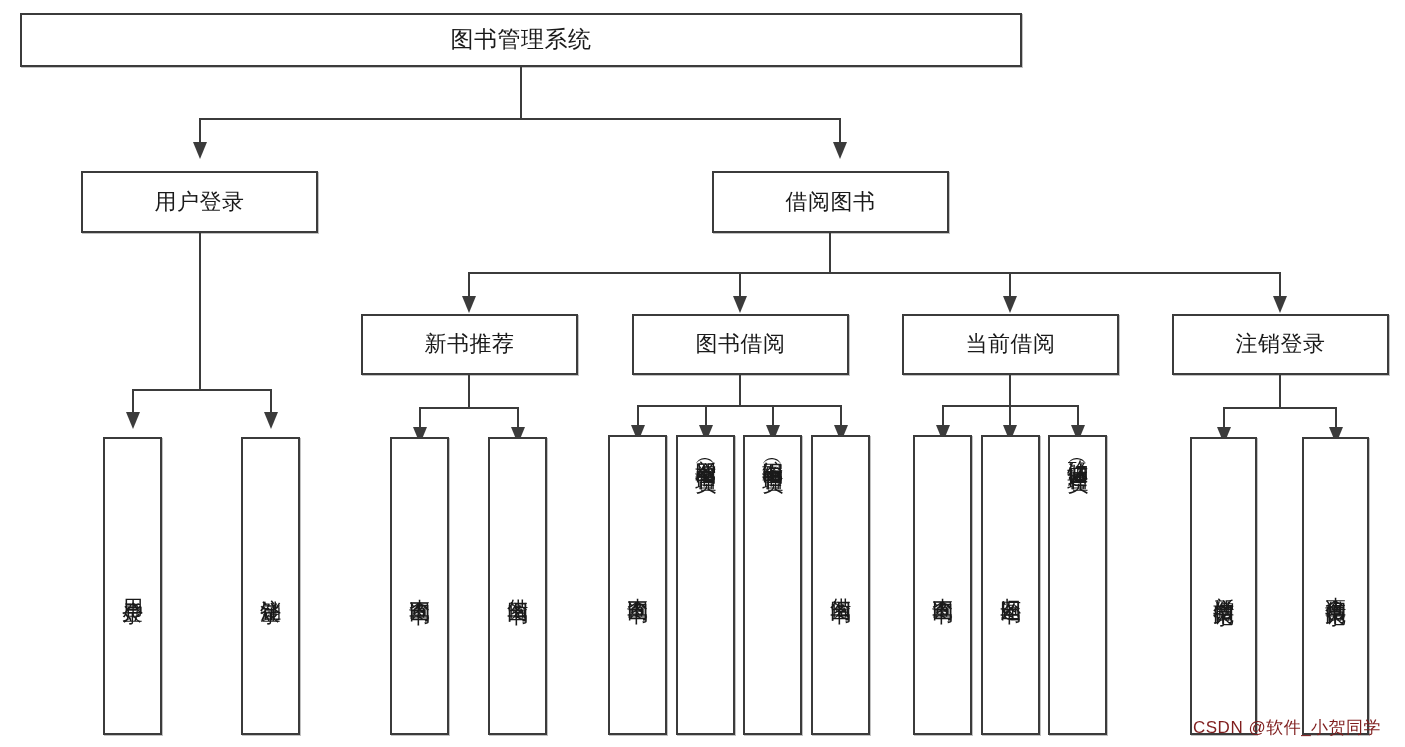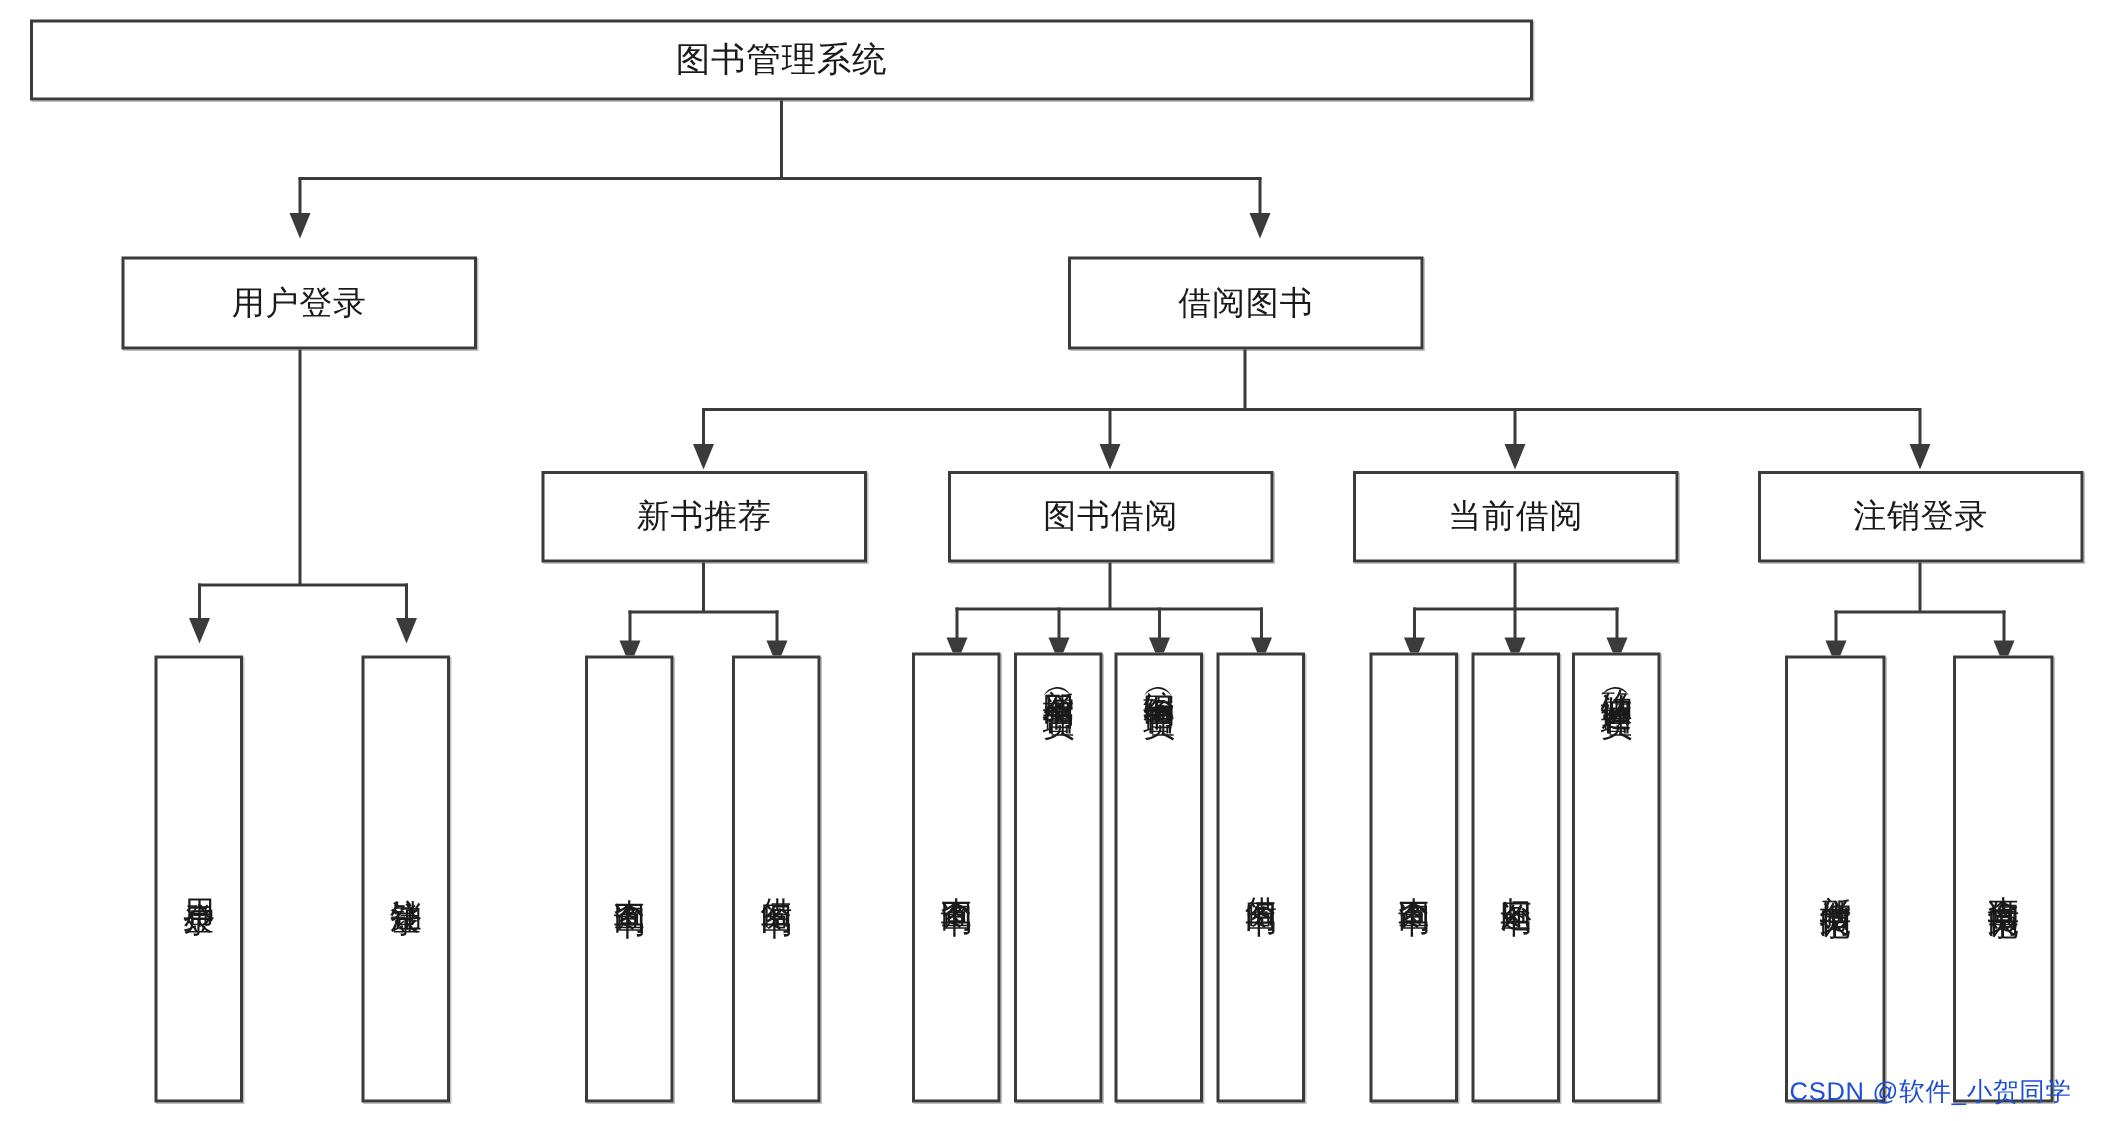--- a/index.html
+++ b/index.html
@@ -68,21 +68,21 @@
   .arrow {
     position: absolute;
     width: 0;
     height: 0;
     border-left: 7px solid transparent;
     border-right: 7px solid transparent;
     border-top: 17px solid #3b3b3b;
   }
   .watermark {
     position: absolute;
-    color: #1d4ed8;
+    color: #7f1d1d;
     font-size: 17px;
     white-space: nowrap;
     letter-spacing: 0.5px;
   }
 </style>
 </head>
 <body>
 
 <div id="canvas">
 

